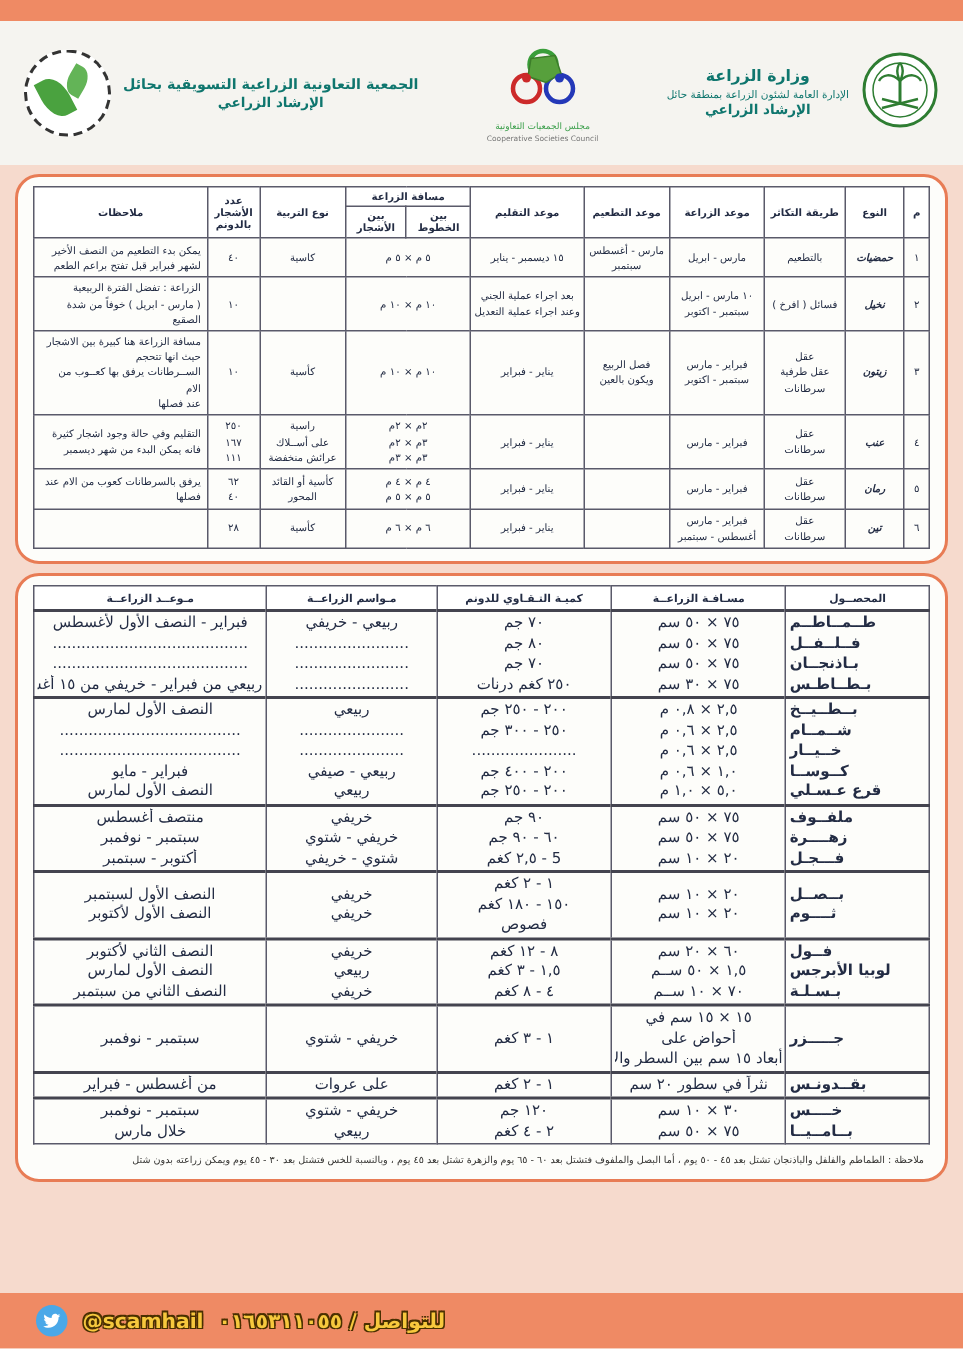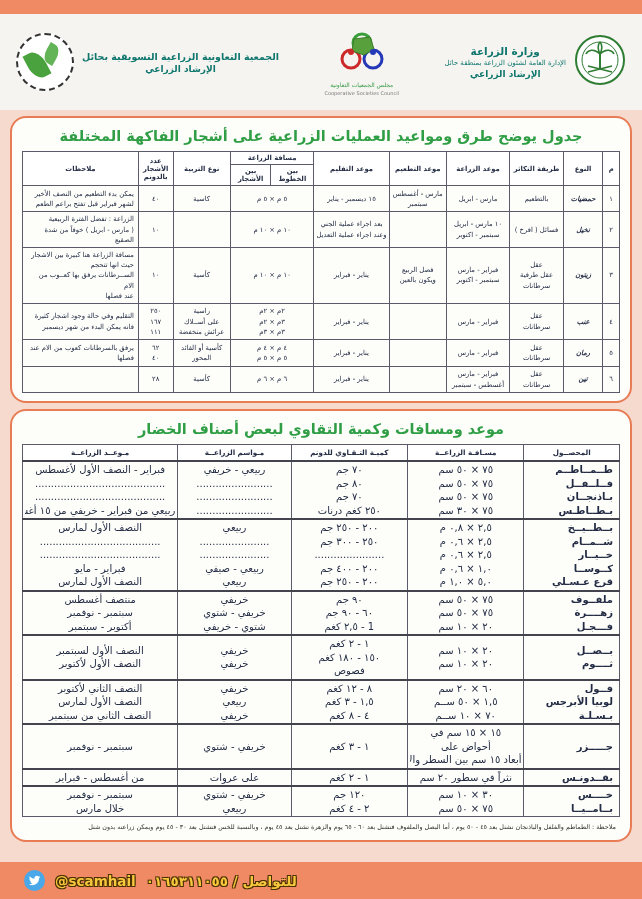--- a/index.html
+++ b/index.html
@@ -32,21 +32,21 @@
   .fruit td{font-size:6.8px;padding:2.5px 2px;text-align:center;}
   .fruit td div{line-height:1.5;}
   .fruit td.notes{text-align:right;padding:2px 4px;}
   .fruit td.type{font-weight:bold;font-style:italic;}
   
   .veg th{font-size:7.2px;padding:3px 1px;}
   .veg td{font-size:10px;padding:1px 2px;text-align:center;}
   .veg tr.vgroup td{border-top:2px solid #44444f;}
   .veg td .sub{min-height:13px;display:flex;flex-direction:column;justify-content:center;}
   .veg td .sub div{line-height:1.35;white-space:nowrap;overflow:hidden;}
-  .veg td.crop{font-weight:bold;text-align:right;padding-right:6px;}
+  .veg td.crop{font-weight:bold;text-align:left;padding-right:6px;}
   .note-line{font-size:6.4px;color:#31302e;text-align:right;margin-top:6px;
              padding:0 4px;line-height:1.4;}
   
   .footbar{position:absolute;left:0;bottom:0;width:100%;height:37px;background:#ef8a64;
            display:flex;align-items:center;gap:10px;padding:0 0 0 24px;box-sizing:border-box;
            flex-direction:row-reverse;justify-content:flex-end;}
   .foot-text{font-weight:bold;font-size:13.5px;color:#f7c83d;
              text-shadow:1px 1px 0 #4a3000,-1px -1px 0 #4a3000,1px -1px 0 #4a3000,-1px 1px 0 #4a3000;}
   .tw-circle{width:21px;height:21px;border-radius:50%;background:#4aa8e8;display:flex;
              align-items:center;justify-content:center;}
@@ -105,21 +105,20 @@
         <div class="l2">الإرشاد الزراعي</div>
       </div>
       <span class="emblem ring">
         <span class="leaf"></span>
         <span class="leaf2"></span>
       </span>
     </div>
   </div>
 
   <div class="box">
-    <div class="box-title">جدول يوضح طرق ومواعيد العمليات الزراعية على أشجار الفاكهة المختلفة</div>
     <table class="fruit" dir="rtl">
       <colgroup>
         <col style="width:2.8%">
           <col style="width:6.6%">
           <col style="width:9%">
         <col style="width:10.6%">
           <col style="width:9.6%">
           <col style="width:12.6%">
         <col style="width:7.2%">
           <col style="width:6.8%">
@@ -363,21 +362,20 @@
             </td>
             <td class="notes">
               <div></div>
             </td>
           </tr>
         </tbody>
     </table>
   </div>
 
   <div class="box">
-    <div class="box-title">موعد ومسافات وكمية التقاوي لبعض أصناف الخضار</div>
     <table class="veg" dir="rtl">
       <colgroup>
         <col style="width:16%">
           <col style="width:19.5%">
           <col style="width:19.5%">
         <col style="width:19%">
           <col style="width:26%">
       </colgroup>
       <thead>
         <tr>
@@ -572,21 +570,21 @@
               </div>
             </td>
             <td>
               <div class="sub">
                 <div>٩٠ جم</div>
               </div>
               <div class="sub">
                 <div>٦٠ - ٩٠ جم</div>
               </div>
               <div class="sub">
-                <div>1 - ٢,٥ كغم</div>
+                <div>5 - ٢,٥ كغم</div>
               </div>
             </td>
             <td>
               <div class="sub">
                 <div>خريفي</div>
               </div>
               <div class="sub">
                 <div>خريفي - شتوي</div>
               </div>
               <div class="sub">

